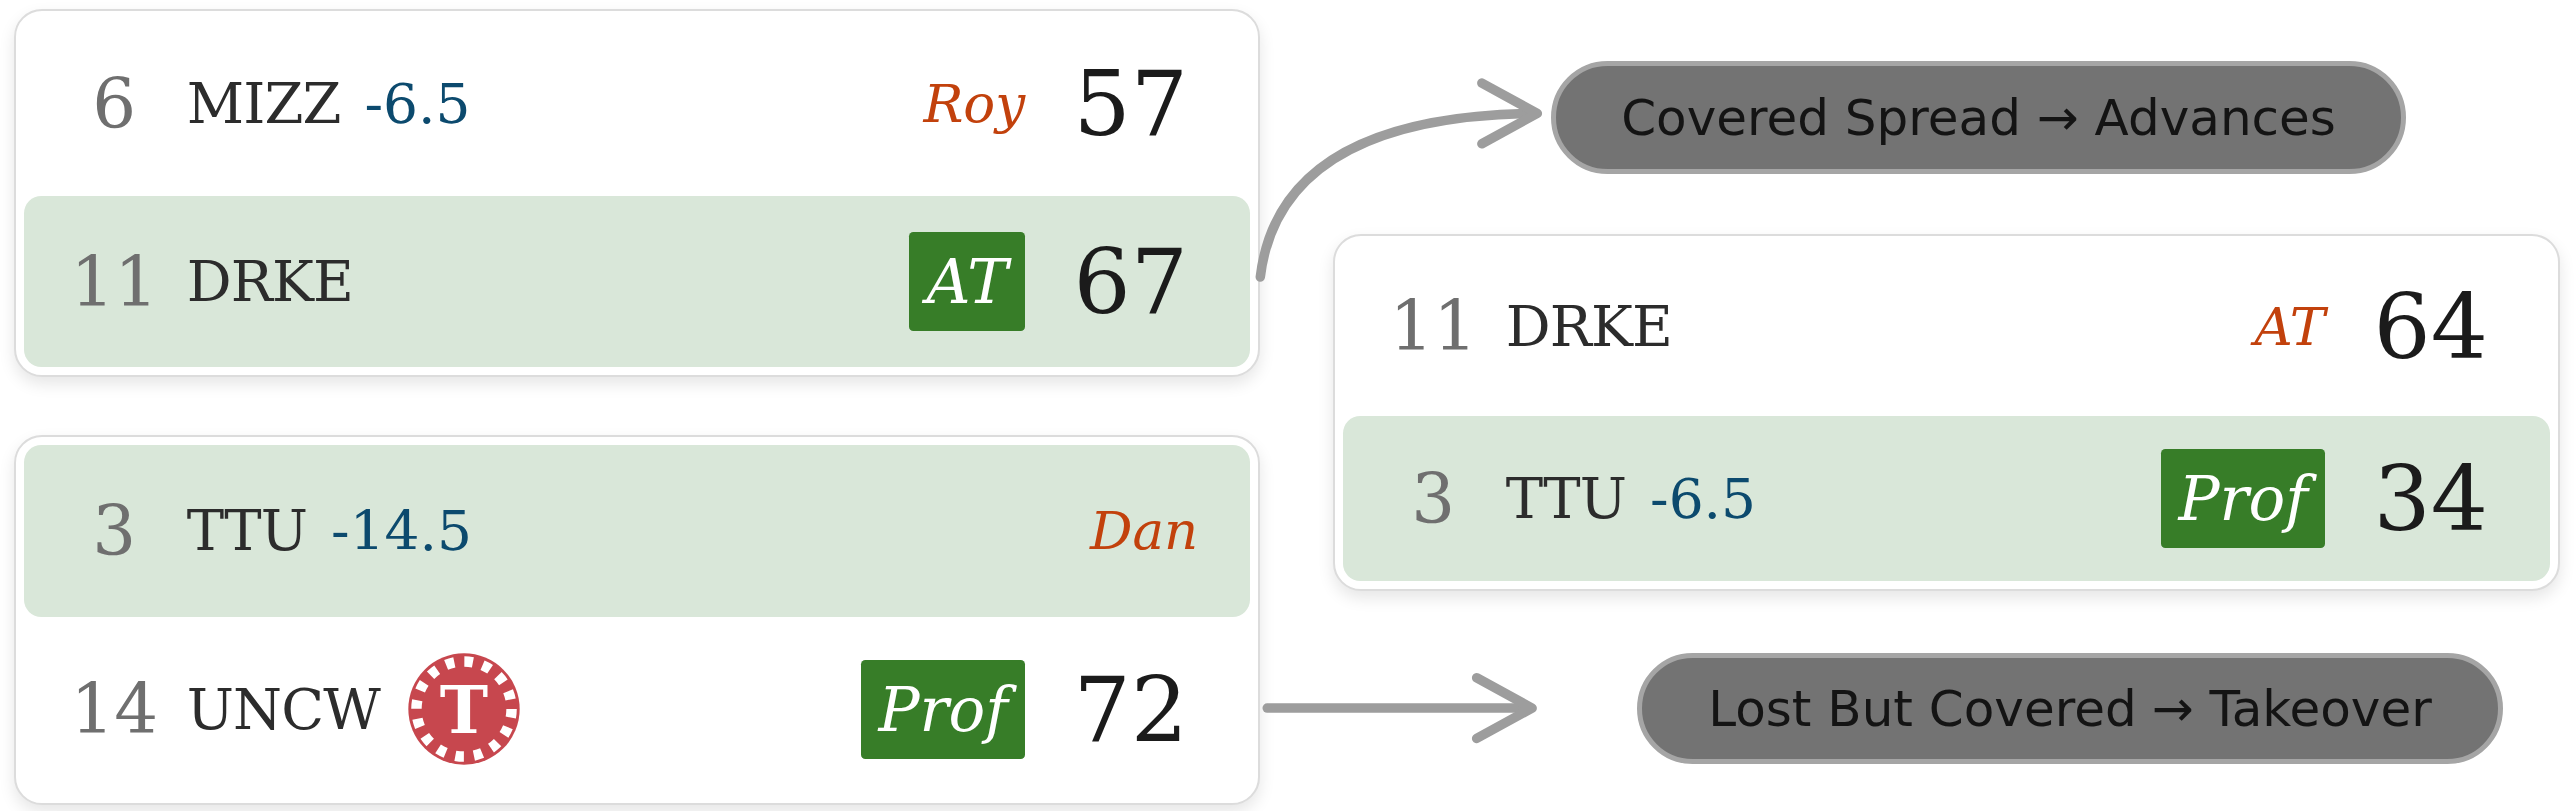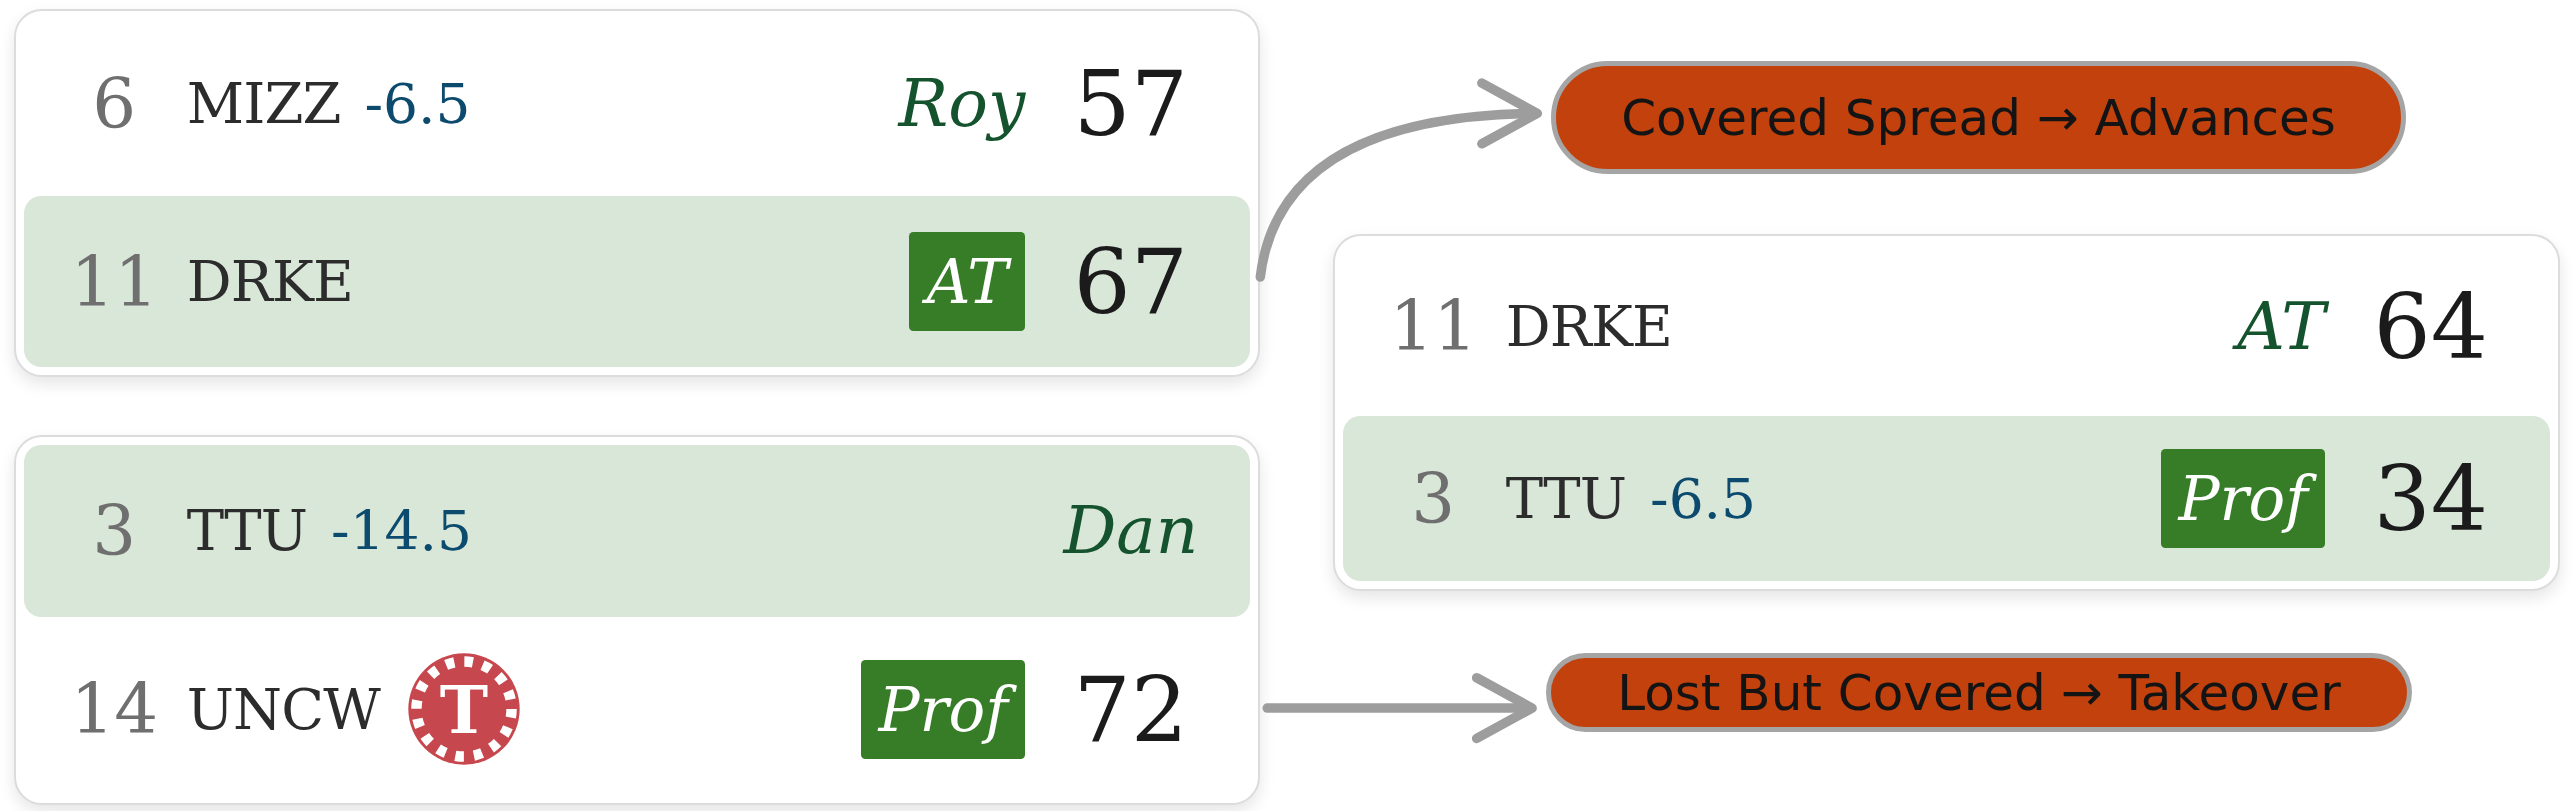--- a/index.html
+++ b/index.html
@@ -58,22 +58,22 @@
   }
   .spread:empty { margin-left: 0; }
 
   .owner {
     margin-left: auto;
     margin-right: 19px;
     font-style: italic;
     white-space: nowrap;
   }
   .owner.plain, .owner.muted {
-    font-size: 66px;
-    color: #14532d;
+    font-size: 53px;
+    color: #c2410c;
   }
   .owner.badge {
     font-size: 61px;
     color: #ffffff;
     background: #377d28;
     padding: 14px 17.3px;
     border-radius: 4.3px;
   }
   .score {
     width: 173px;
@@ -85,33 +85,33 @@
   
   .takeover-icon {
     width: 116px; height: 116px;
     margin-left: 26px;
     flex: 0 0 auto;
   }
 
   
   .pill {
     position: absolute;
-    background: #c2410c;
+    background: #737373;
     border: 5.2px solid #a5a5a5;
     border-radius: 61px;
     display: flex;
     align-items: center;
     justify-content: center;
     font-family: "DejaVu Sans", sans-serif;
     font-size: 50px;
     color: #141414;
     white-space: nowrap;
   }
   .pill-advances { left: 1551px; top: 61px;  width: 855px;  height: 113px; }
-  .pill-takeover { left: 1546px; top: 653px; width: 866px; height: 79px; }
+  .pill-takeover { left: 1637px; top: 653px; width: 866px; height: 111px; }
   .pill-bold { font-weight: normal; }
   .pill-bold:not(:empty) { margin-left: 0.30em; }
 
   
   .arrows {
     position: absolute;
     left: 0; top: 0;
     width: 2576px; height: 812px;
     pointer-events: none;
   }

